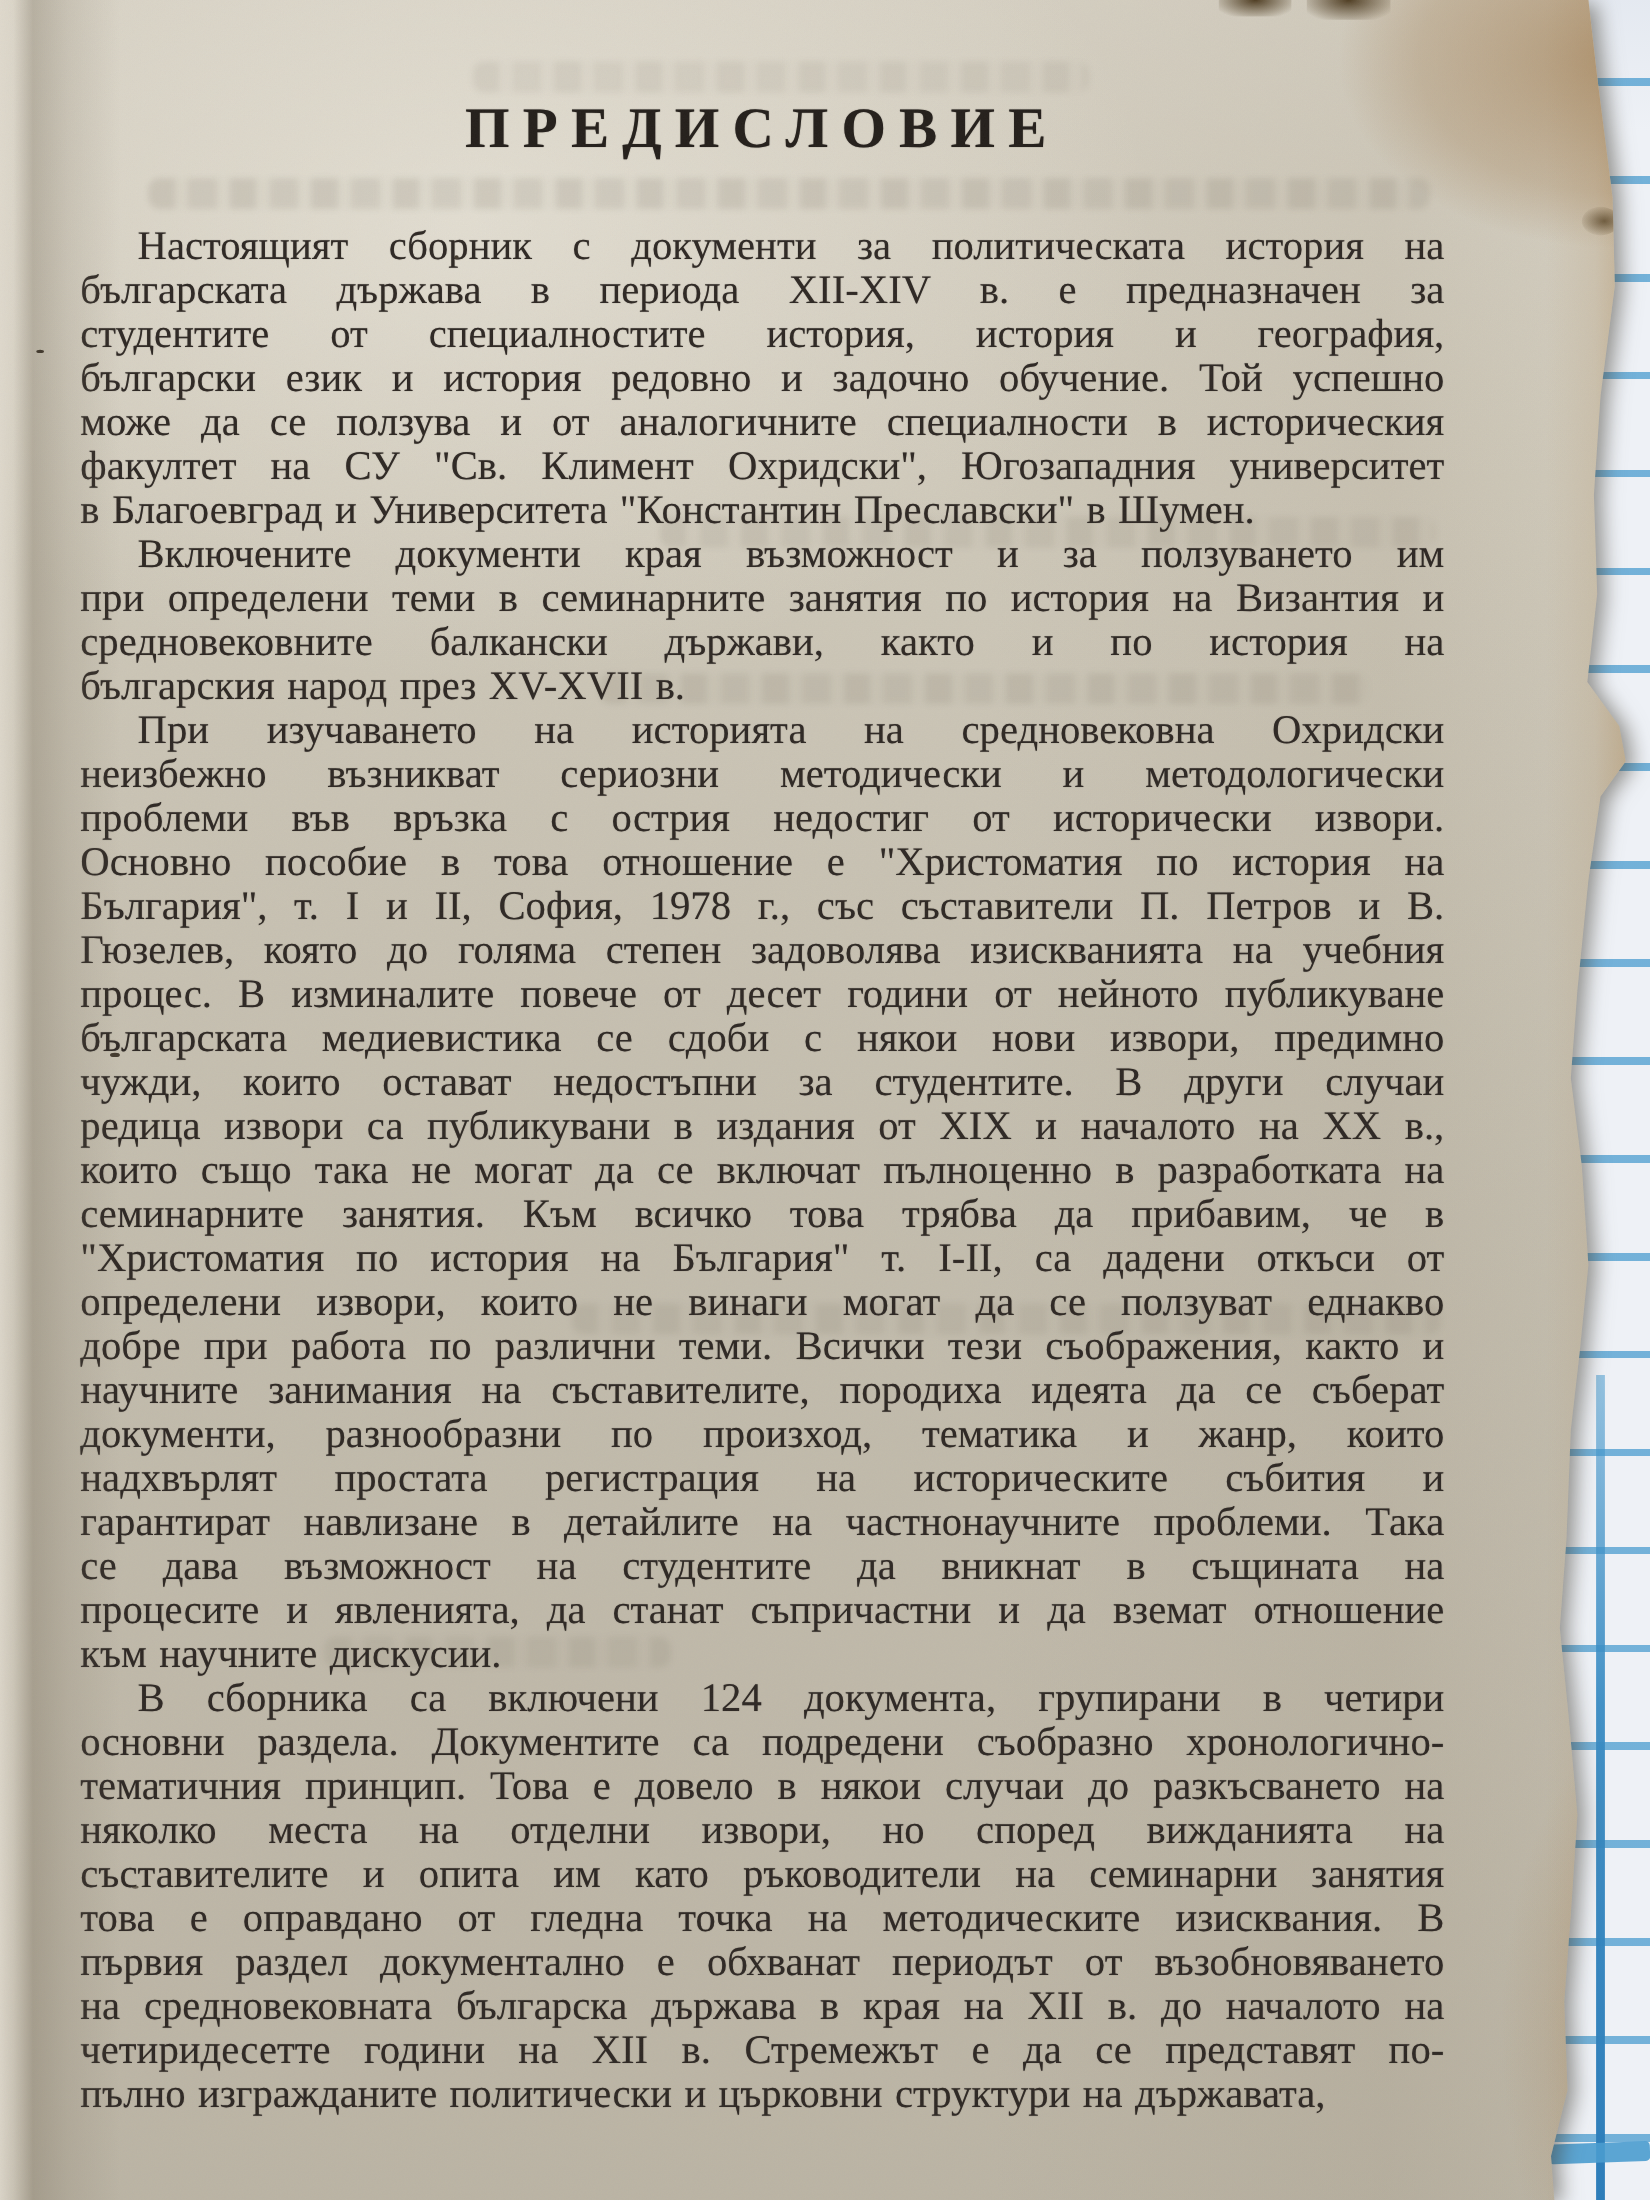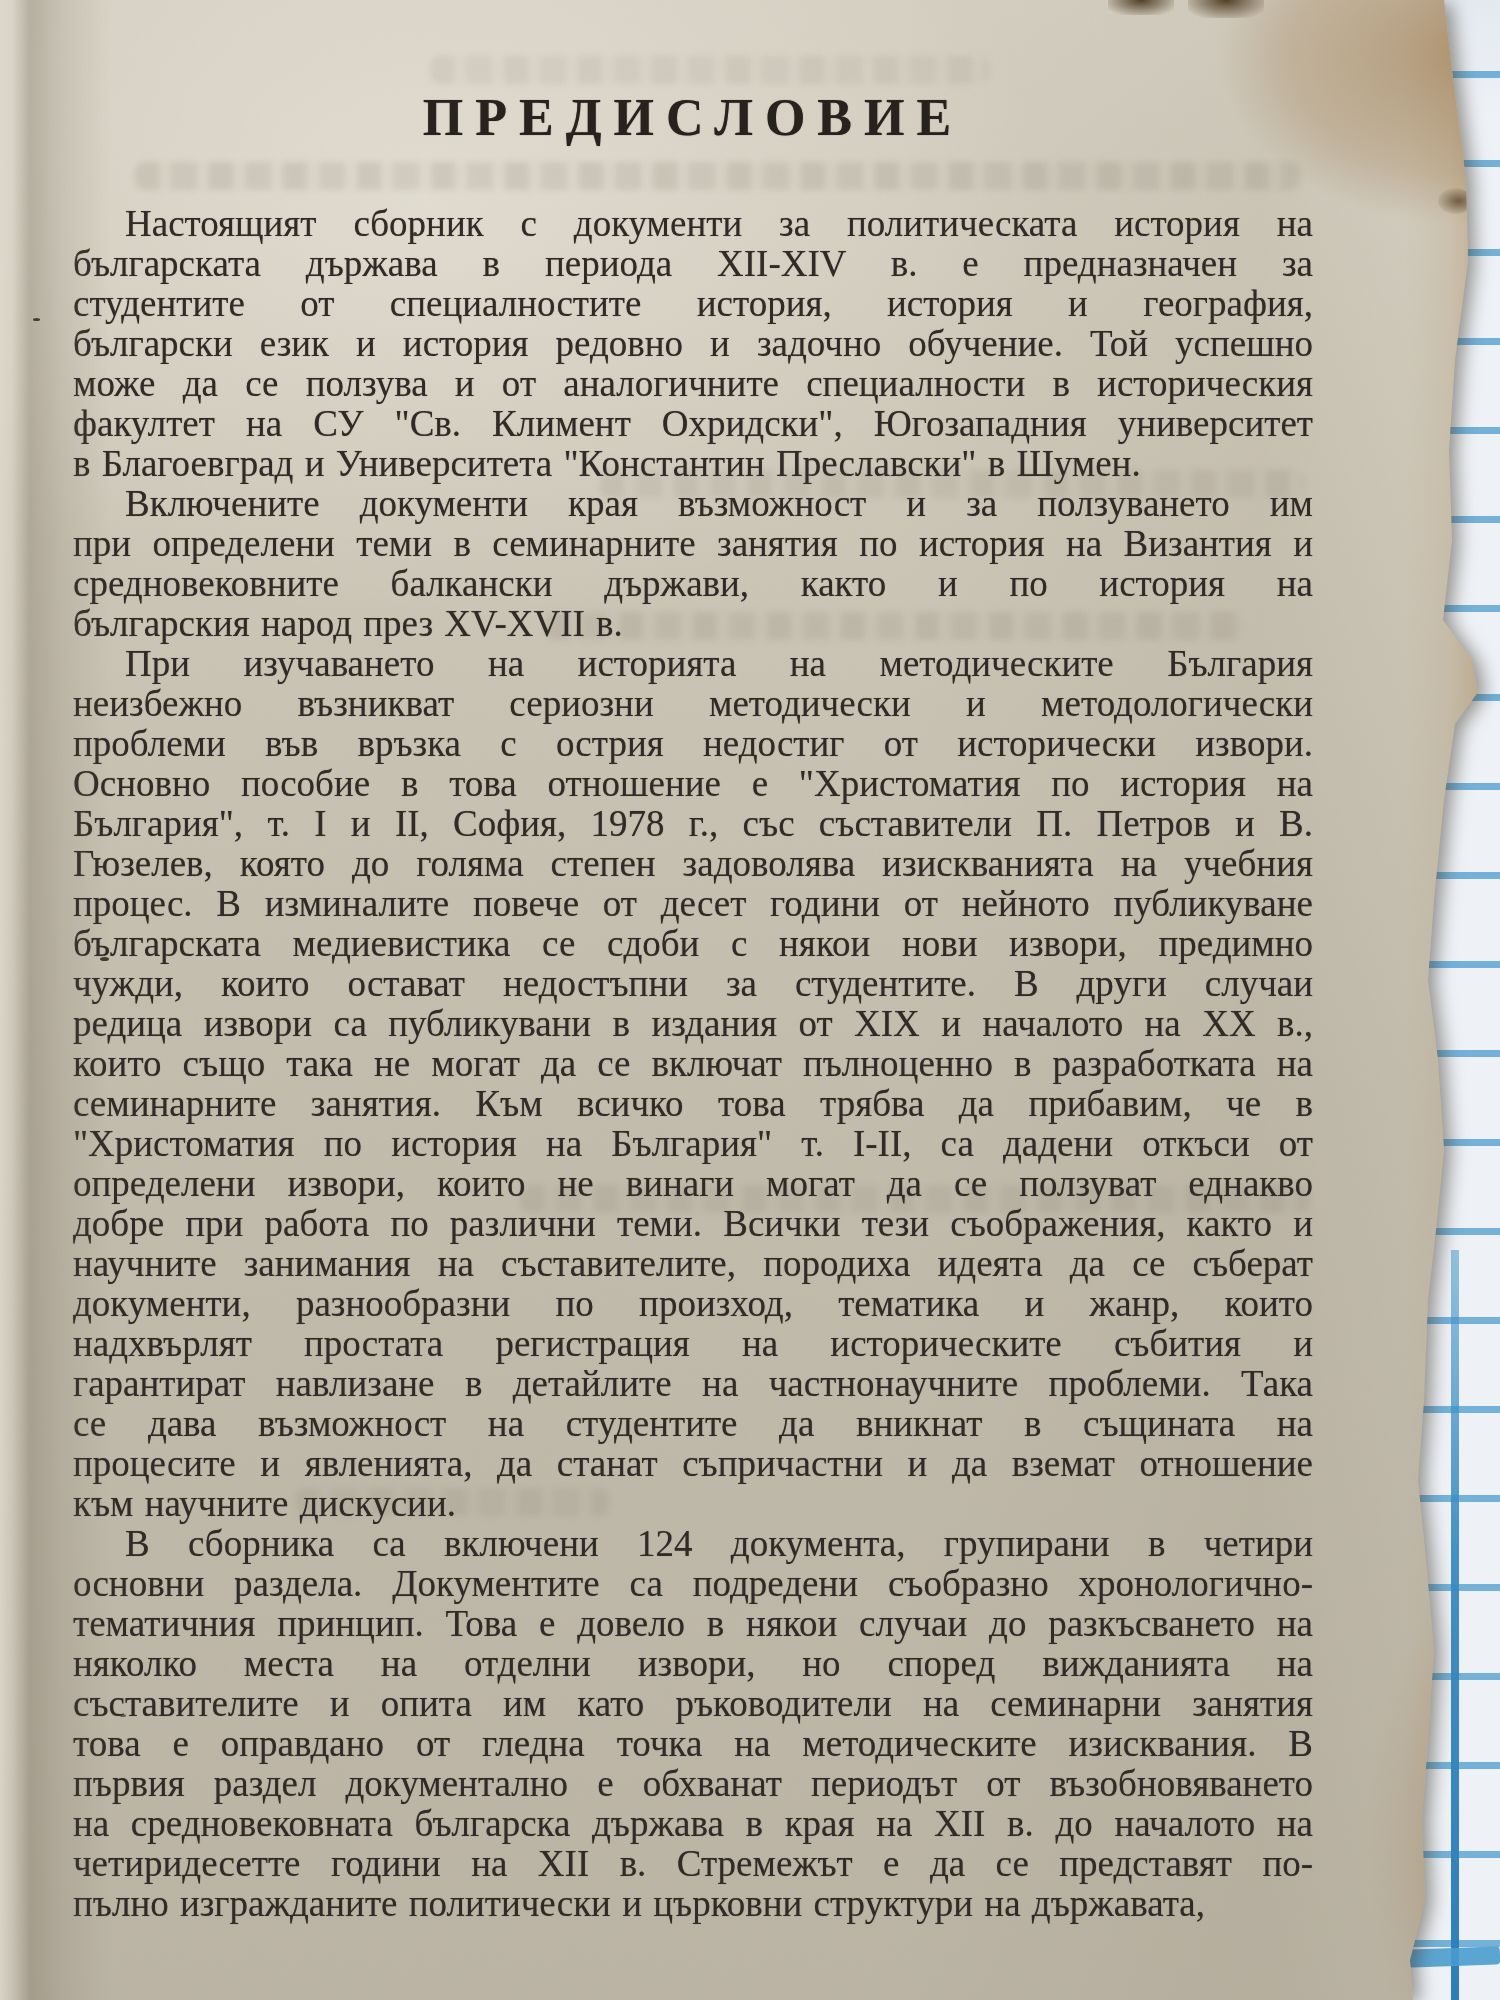--- a/index.html
+++ b/index.html
@@ -173,21 +173,21 @@
         <div class="line">българската държава в периода XII-XIV в. е предназначен за</div>
         <div class="line">студентите от специалностите история, история и география,</div>
         <div class="line">български език и история редовно и задочно обучение. Той успешно</div>
         <div class="line">може да се ползува и от аналогичните специалности в историческия</div>
         <div class="line">факултет на СУ "Св. Климент Охридски", Югозападния университет</div>
         <div class="line last">в Благоевград и Университета "Константин Преславски" в Шумен.</div>
         <div class="line first">Включените документи края възможност и за ползуването им</div>
         <div class="line">при определени теми в семинарните занятия по история на Византия и</div>
         <div class="line">средновековните балкански държави, както и по история на</div>
         <div class="line last">българския народ през XV-XVII в.</div>
-        <div class="line first">При изучаването на историята на методическите България</div>
+        <div class="line first">При изучаването на историята на средновековна Охридски</div>
         <div class="line">неизбежно възникват сериозни методически и методологически</div>
         <div class="line">проблеми във връзка с острия недостиг от исторически извори.</div>
         <div class="line">Основно пособие в това отношение е "Христоматия по история на</div>
         <div class="line">България", т. I и II, София, 1978 г., със съставители П. Петров и В.</div>
         <div class="line">Гюзелев, която до голяма степен задоволява изискванията на учебния</div>
         <div class="line">процес. В изминалите повече от десет години от нейното публикуване</div>
         <div class="line">българската медиевистика се сдоби с някои нови извори, предимно</div>
         <div class="line">чужди, които остават недостъпни за студентите. В други случаи</div>
         <div class="line">редица извори са публикувани в издания от XIX и началото на XX в.,</div>
         <div class="line">които също така не могат да се включат пълноценно в разработката на</div>

